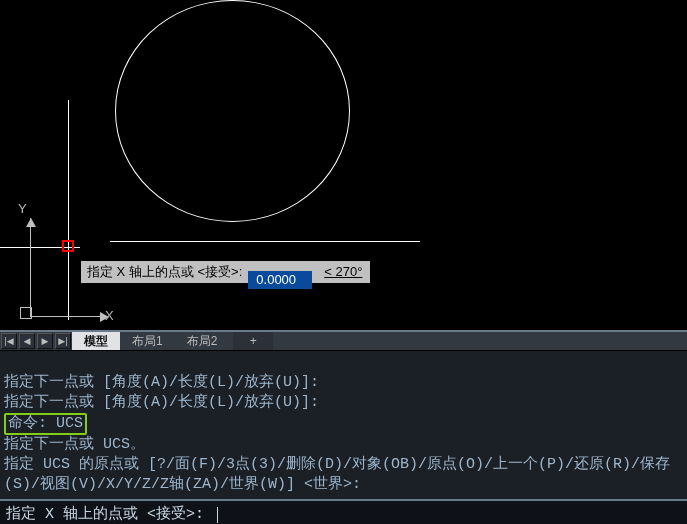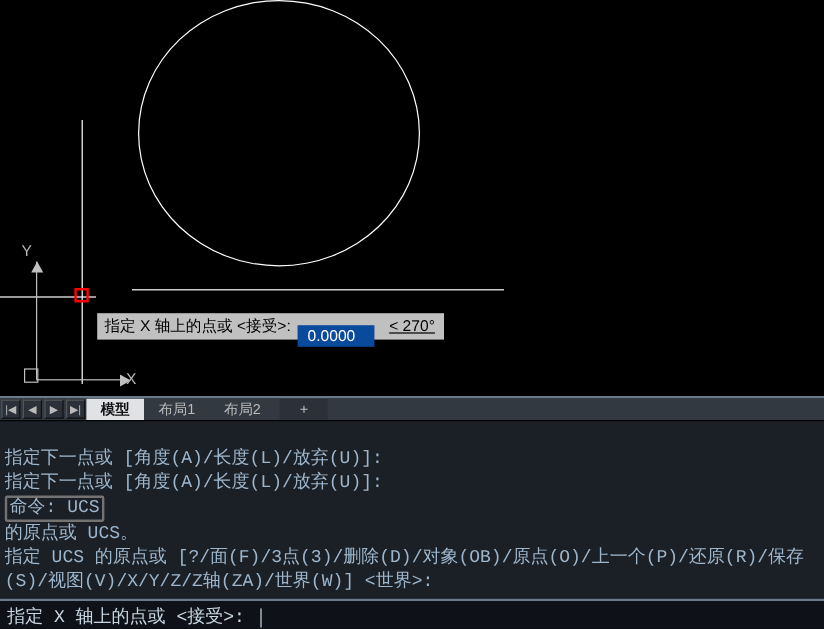--- a/index.html
+++ b/index.html
@@ -194,21 +194,21 @@
     font-size: 15px;
     line-height: 20px;
     padding: 2px 4px 4px 4px;
     min-height: 130px;
     border-bottom: 2px solid #6a7a8a;
     white-space: pre-wrap;
     overflow: hidden;
   }
   .cmdhist .hl {
     display: inline-block;
-    border: 2px solid #737373;
+    border: 2px solid #84cc16;
     padding: 0 2px;
     border-radius: 2px;
     line-height: 18px;
   }
   
   .cmdline {
     background: #0e1218;
     color: #c8d6e2;
     font-family: "SimSun","Courier New",monospace;
     font-size: 15px;
@@ -262,19 +262,19 @@
   <div class="tab active">模型</div>
   <div class="tab">布局1</div>
   <div class="tab">布局2</div>
   <div class="tab add">+</div>
 </div>
 
 <div class="cmdhist">
 <span>指定下一点或 [角度(A)/长度(L)/放弃(U)]:</span>
 <span>指定下一点或 [角度(A)/长度(L)/放弃(U)]:</span>
 <span class="hl">命令: UCS</span>
-<span>的原点或 UCS。</span>
+<span>指定下一点或 UCS。</span>
 <span>指定 UCS 的原点或 [?/面(F)/3点(3)/删除(D)/对象(OB)/原点(O)/上一个(P)/还原(R)/保存(S)/视图(V)/X/Y/Z/Z轴(ZA)/世界(W)] &lt;世界&gt;:</span>
 </div>
 
 <div class="cmdline">
   <span>指定 X 轴上的点或 &lt;接受&gt;: </span><span class="cursor"></span>
 </div>
 
 </body></html>

